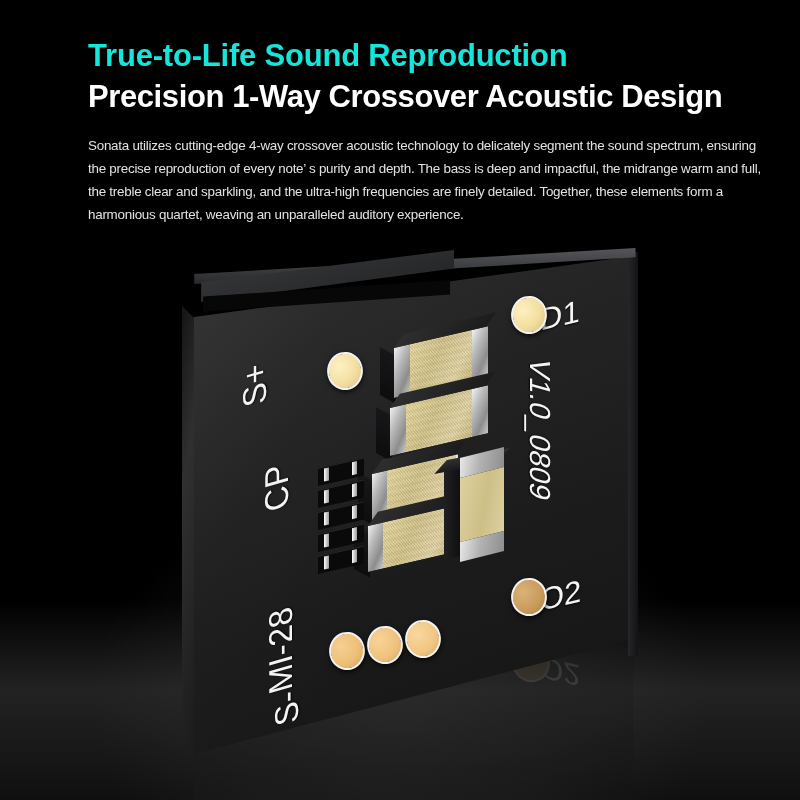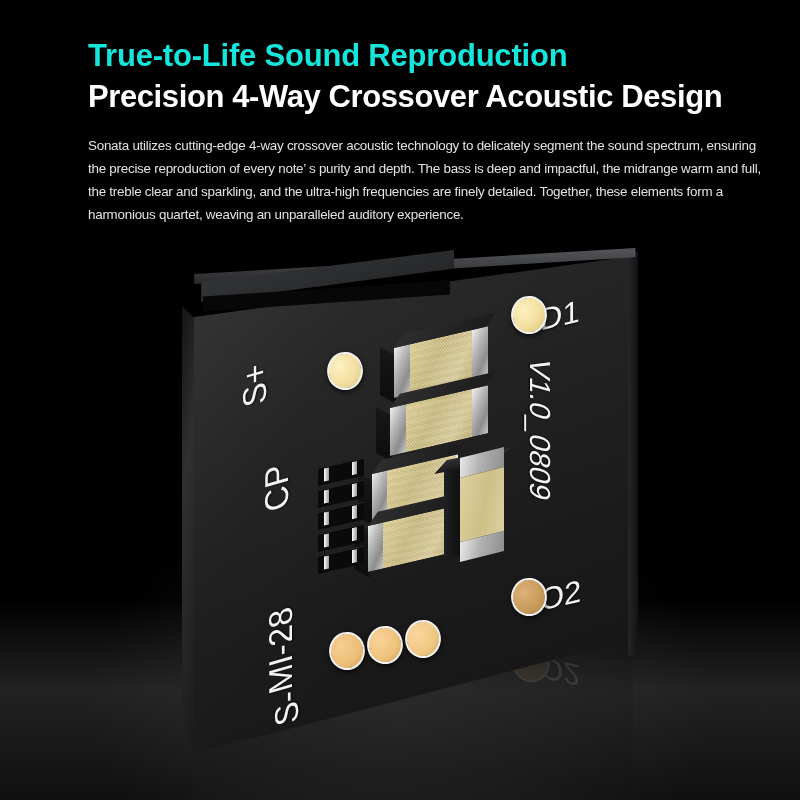--- a/index.html
+++ b/index.html
@@ -236,21 +236,21 @@
 </head>
 <body>
 
 <div class="page">
 
   <div class="bg-glow"></div>
   <div class="bg-floor"></div>
 
   <div class="text-block">
     <div class="headline-1" style="color:#14E6DC">True-to-Life Sound Reproduction</div>
-    <div class="headline-2">Precision 4-Way Crossover Acoustic Design</div>
+    <div class="headline-2">Precision 1-Way Crossover Acoustic Design</div>
     <p class="body-copy">Sonata utilizes cutting-edge 4-way crossover acoustic technology to delicately segment the sound spectrum, ensuring the precise reproduction of every note’ s purity and depth. The bass is deep and impactful, the midrange warm and full, the treble clear and sparkling, and the ultra-high frequencies are finely detailed. Together, these elements form a harmonious quartet, weaving an unparalleled auditory experience.</p>
   </div>
 
   <div class="stage">
 
     <div class="reflection">
       <div class="board-group">
         <div class="pcb-face"></div>
         <div class="silk silk-rot" style="left:258px; top:460px; font-size:30px;
                     transform: rotate(-90deg) skewX(14deg);">S-</div>

